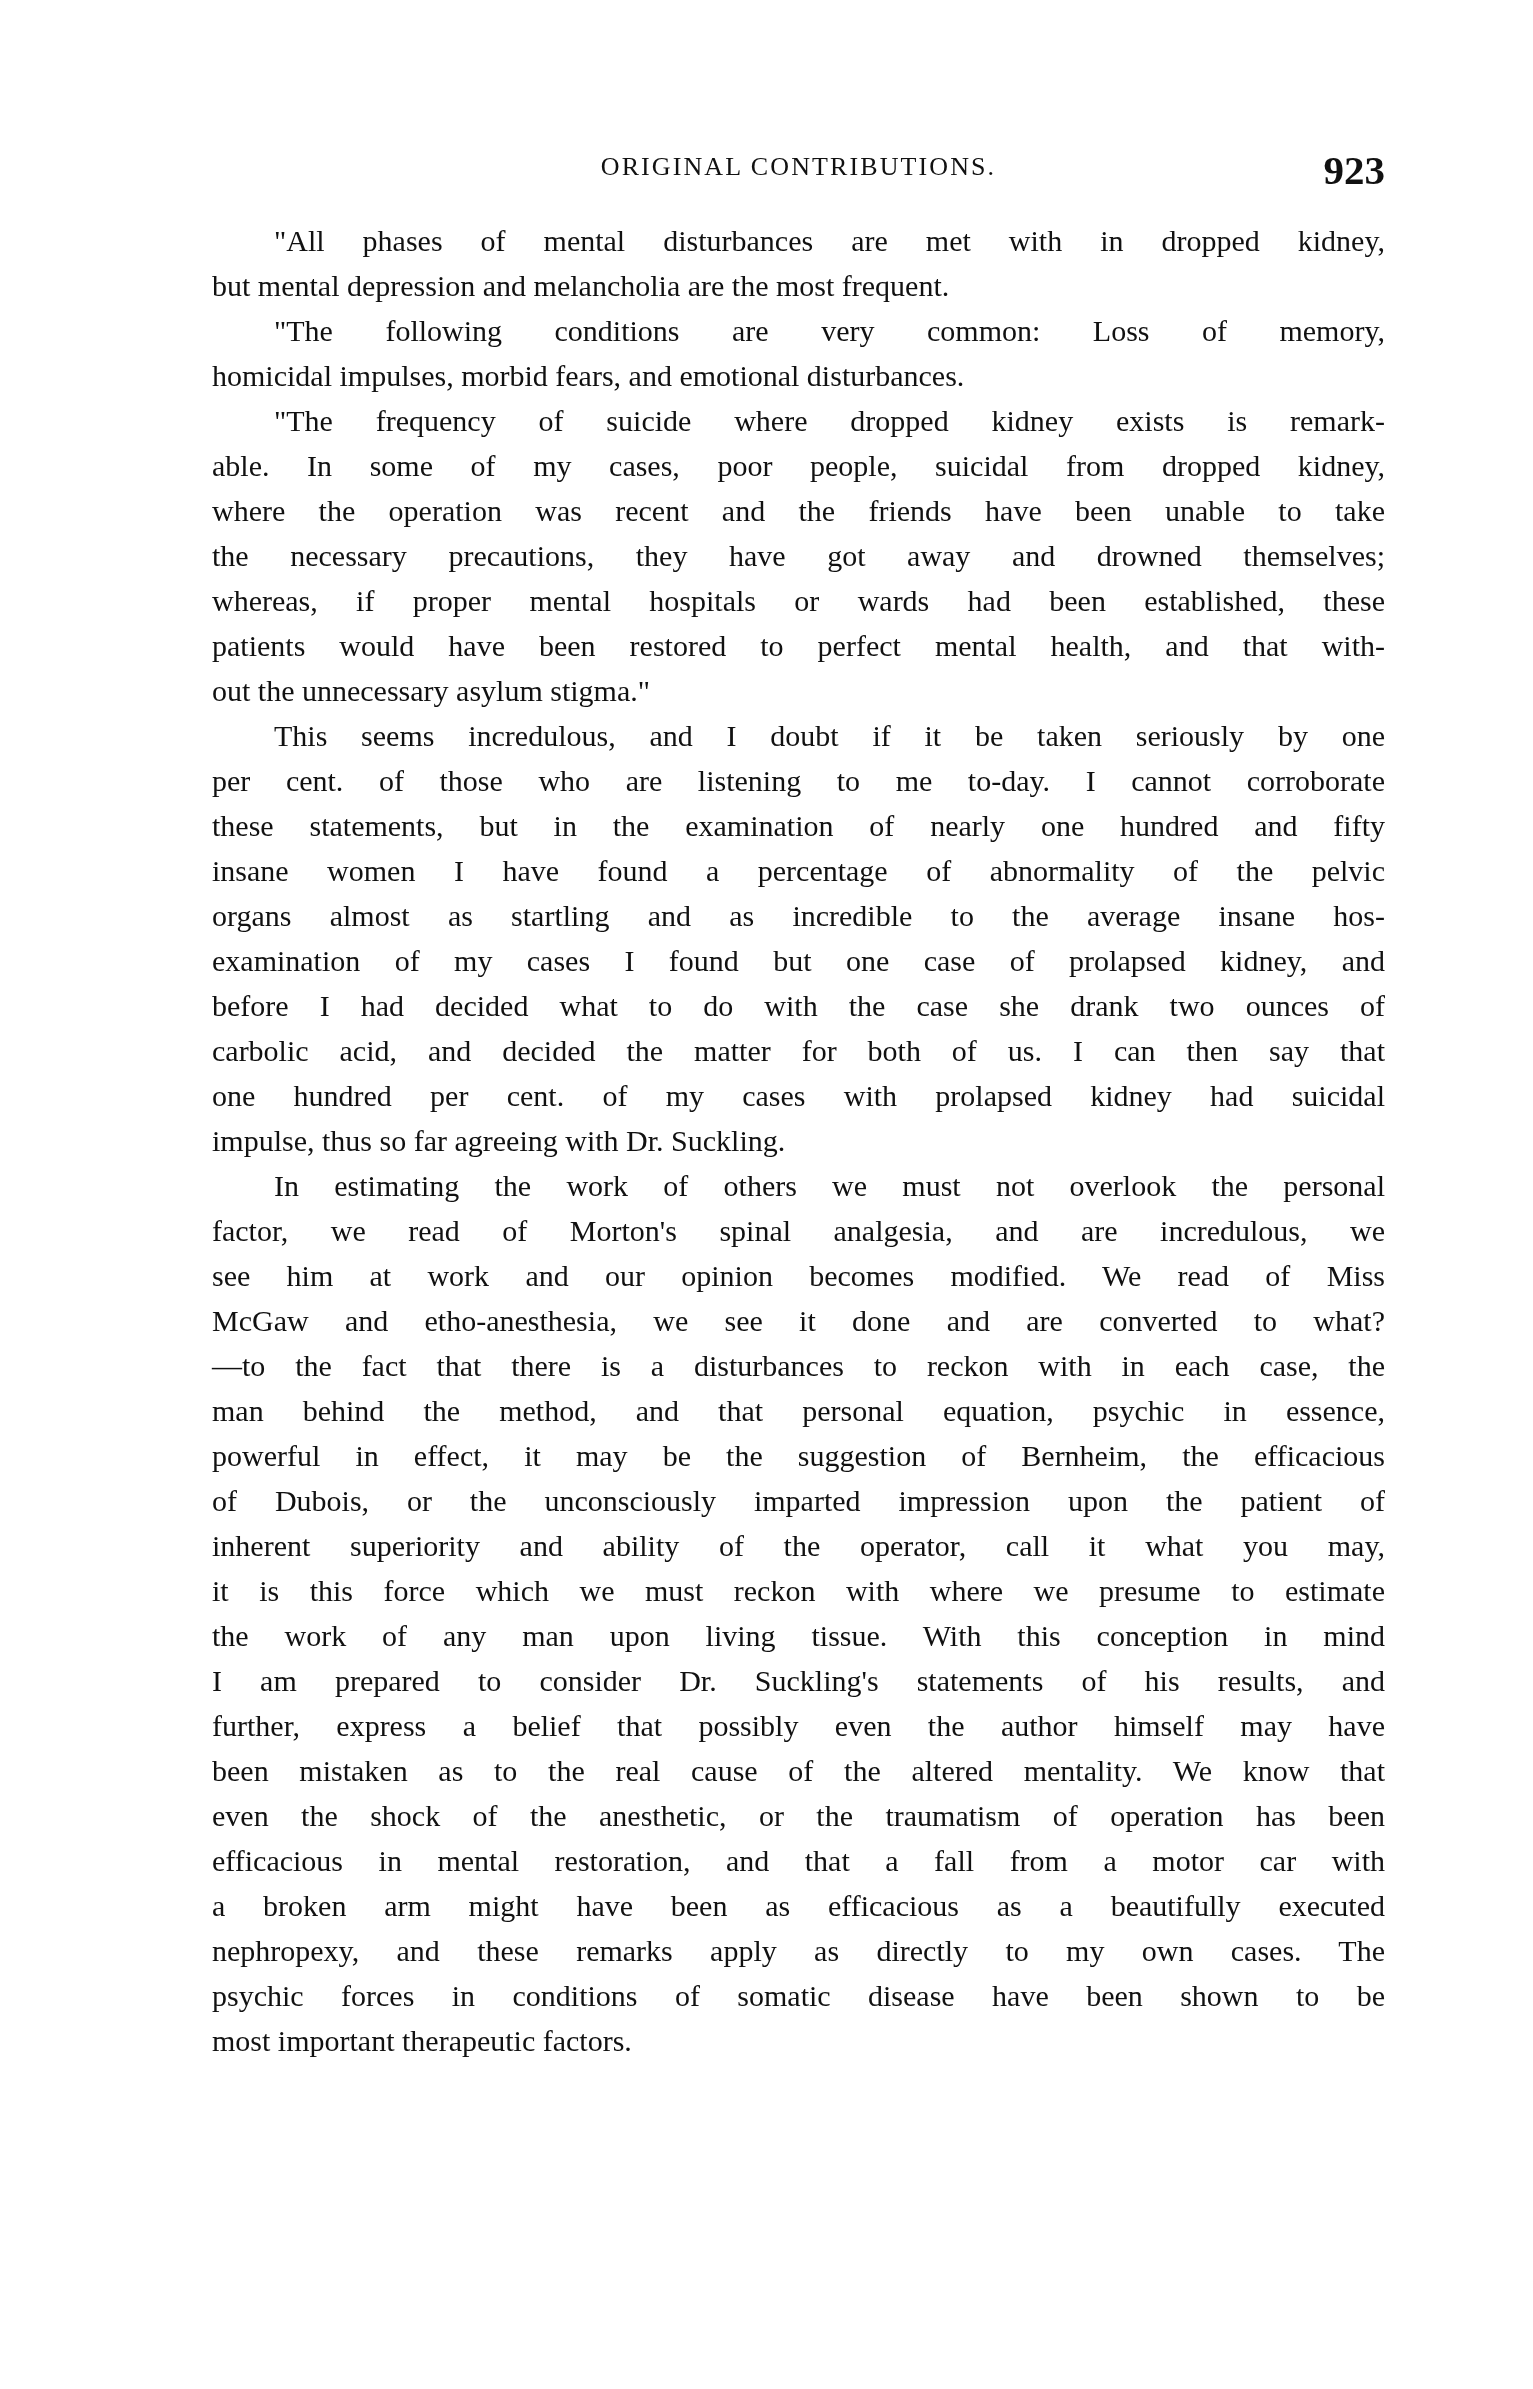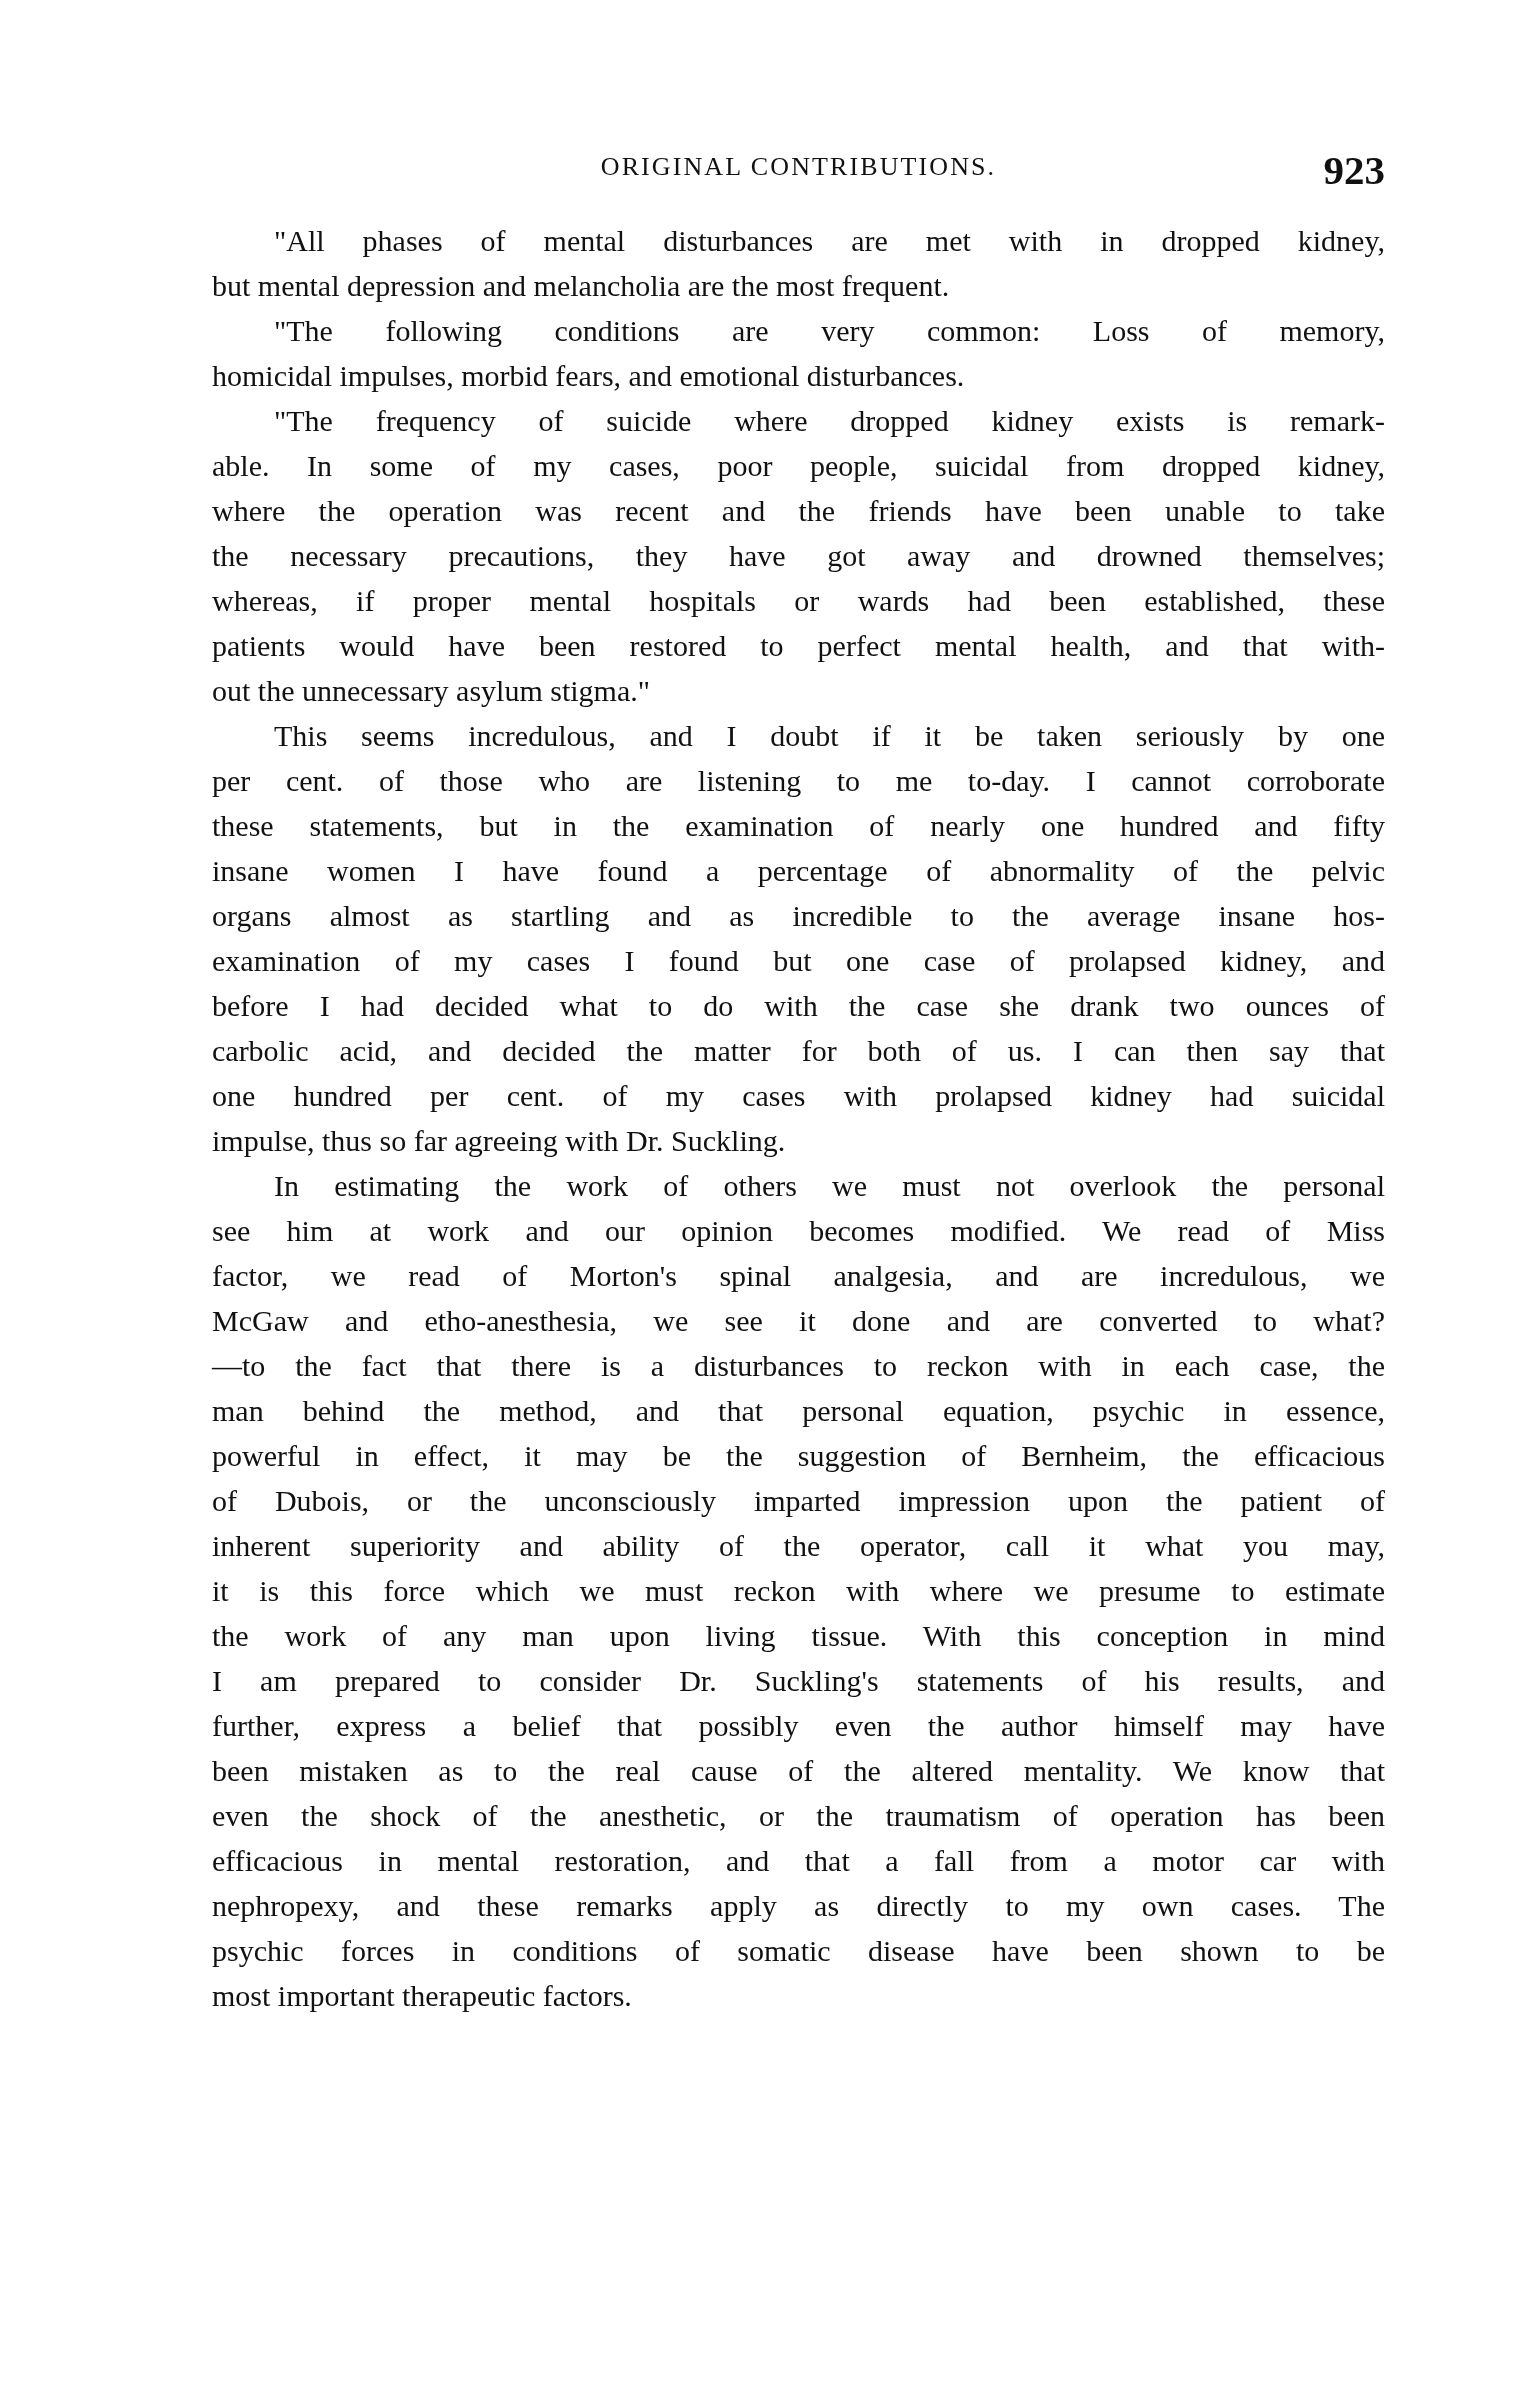--- a/index.html
+++ b/index.html
@@ -107,34 +107,35 @@
       <span class="line">organs almost as startling and as incredible to the average insane hos-</span>
       <span class="line">examination of my cases I found but one case of prolapsed kidney, and</span>
       <span class="line">before I had decided what to do with the case she drank two ounces of</span>
       <span class="line">carbolic acid, and decided the matter for both of us. I can then say that</span>
       <span class="line">one hundred per cent. of my cases with prolapsed kidney had suicidal</span>
       <span class="line last">impulse, thus so far agreeing with Dr. Suckling.</span>
     </div>
 
     <div>
       <span class="line indent">In estimating the work of others we must not overlook the personal</span>
+      <span class="line">factor, we read of Morton's spinal analgesia, and are incredulous, we</span>
       <span class="line">see him at work and our opinion becomes modified. We read of Miss</span>
-      <span class="line">factor, we read of Morton's spinal analgesia, and are incredulous, we</span>
       <span class="line">McGaw and etho-anesthesia, we see it done and are converted to what?</span>
       <span class="line">—to the fact that there is a disturbances to reckon with in each case, the</span>
       <span class="line">man behind the method, and that personal equation, psychic in essence,</span>
       <span class="line">powerful in effect, it may be the suggestion of Bernheim, the efficacious</span>
       <span class="line">of Dubois, or the unconsciously imparted impression upon the patient of</span>
       <span class="line">inherent superiority and ability of the operator, call it what you may,</span>
       <span class="line">it is this force which we must reckon with where we presume to estimate</span>
       <span class="line">the work of any man upon living tissue. With this conception in mind</span>
       <span class="line">I am prepared to consider Dr. Suckling's statements of his results, and</span>
       <span class="line">further, express a belief that possibly even the author himself may have</span>
       <span class="line">been mistaken as to the real cause of the altered mentality. We know that</span>
       <span class="line">even the shock of the anesthetic, or the traumatism of operation has been</span>
       <span class="line">efficacious in mental restoration, and that a fall from a motor car with</span>
+      <span class="line">a broken arm might have been as efficacious as a beautifully executed</span>
       <span class="line">nephropexy, and these remarks apply as directly to my own cases. The</span>
       <span class="line">psychic forces in conditions of somatic disease have been shown to be</span>
       <span class="line last">most important therapeutic factors.</span>
     </div>
   </div>
 </div>
 
 
 </body></html>

